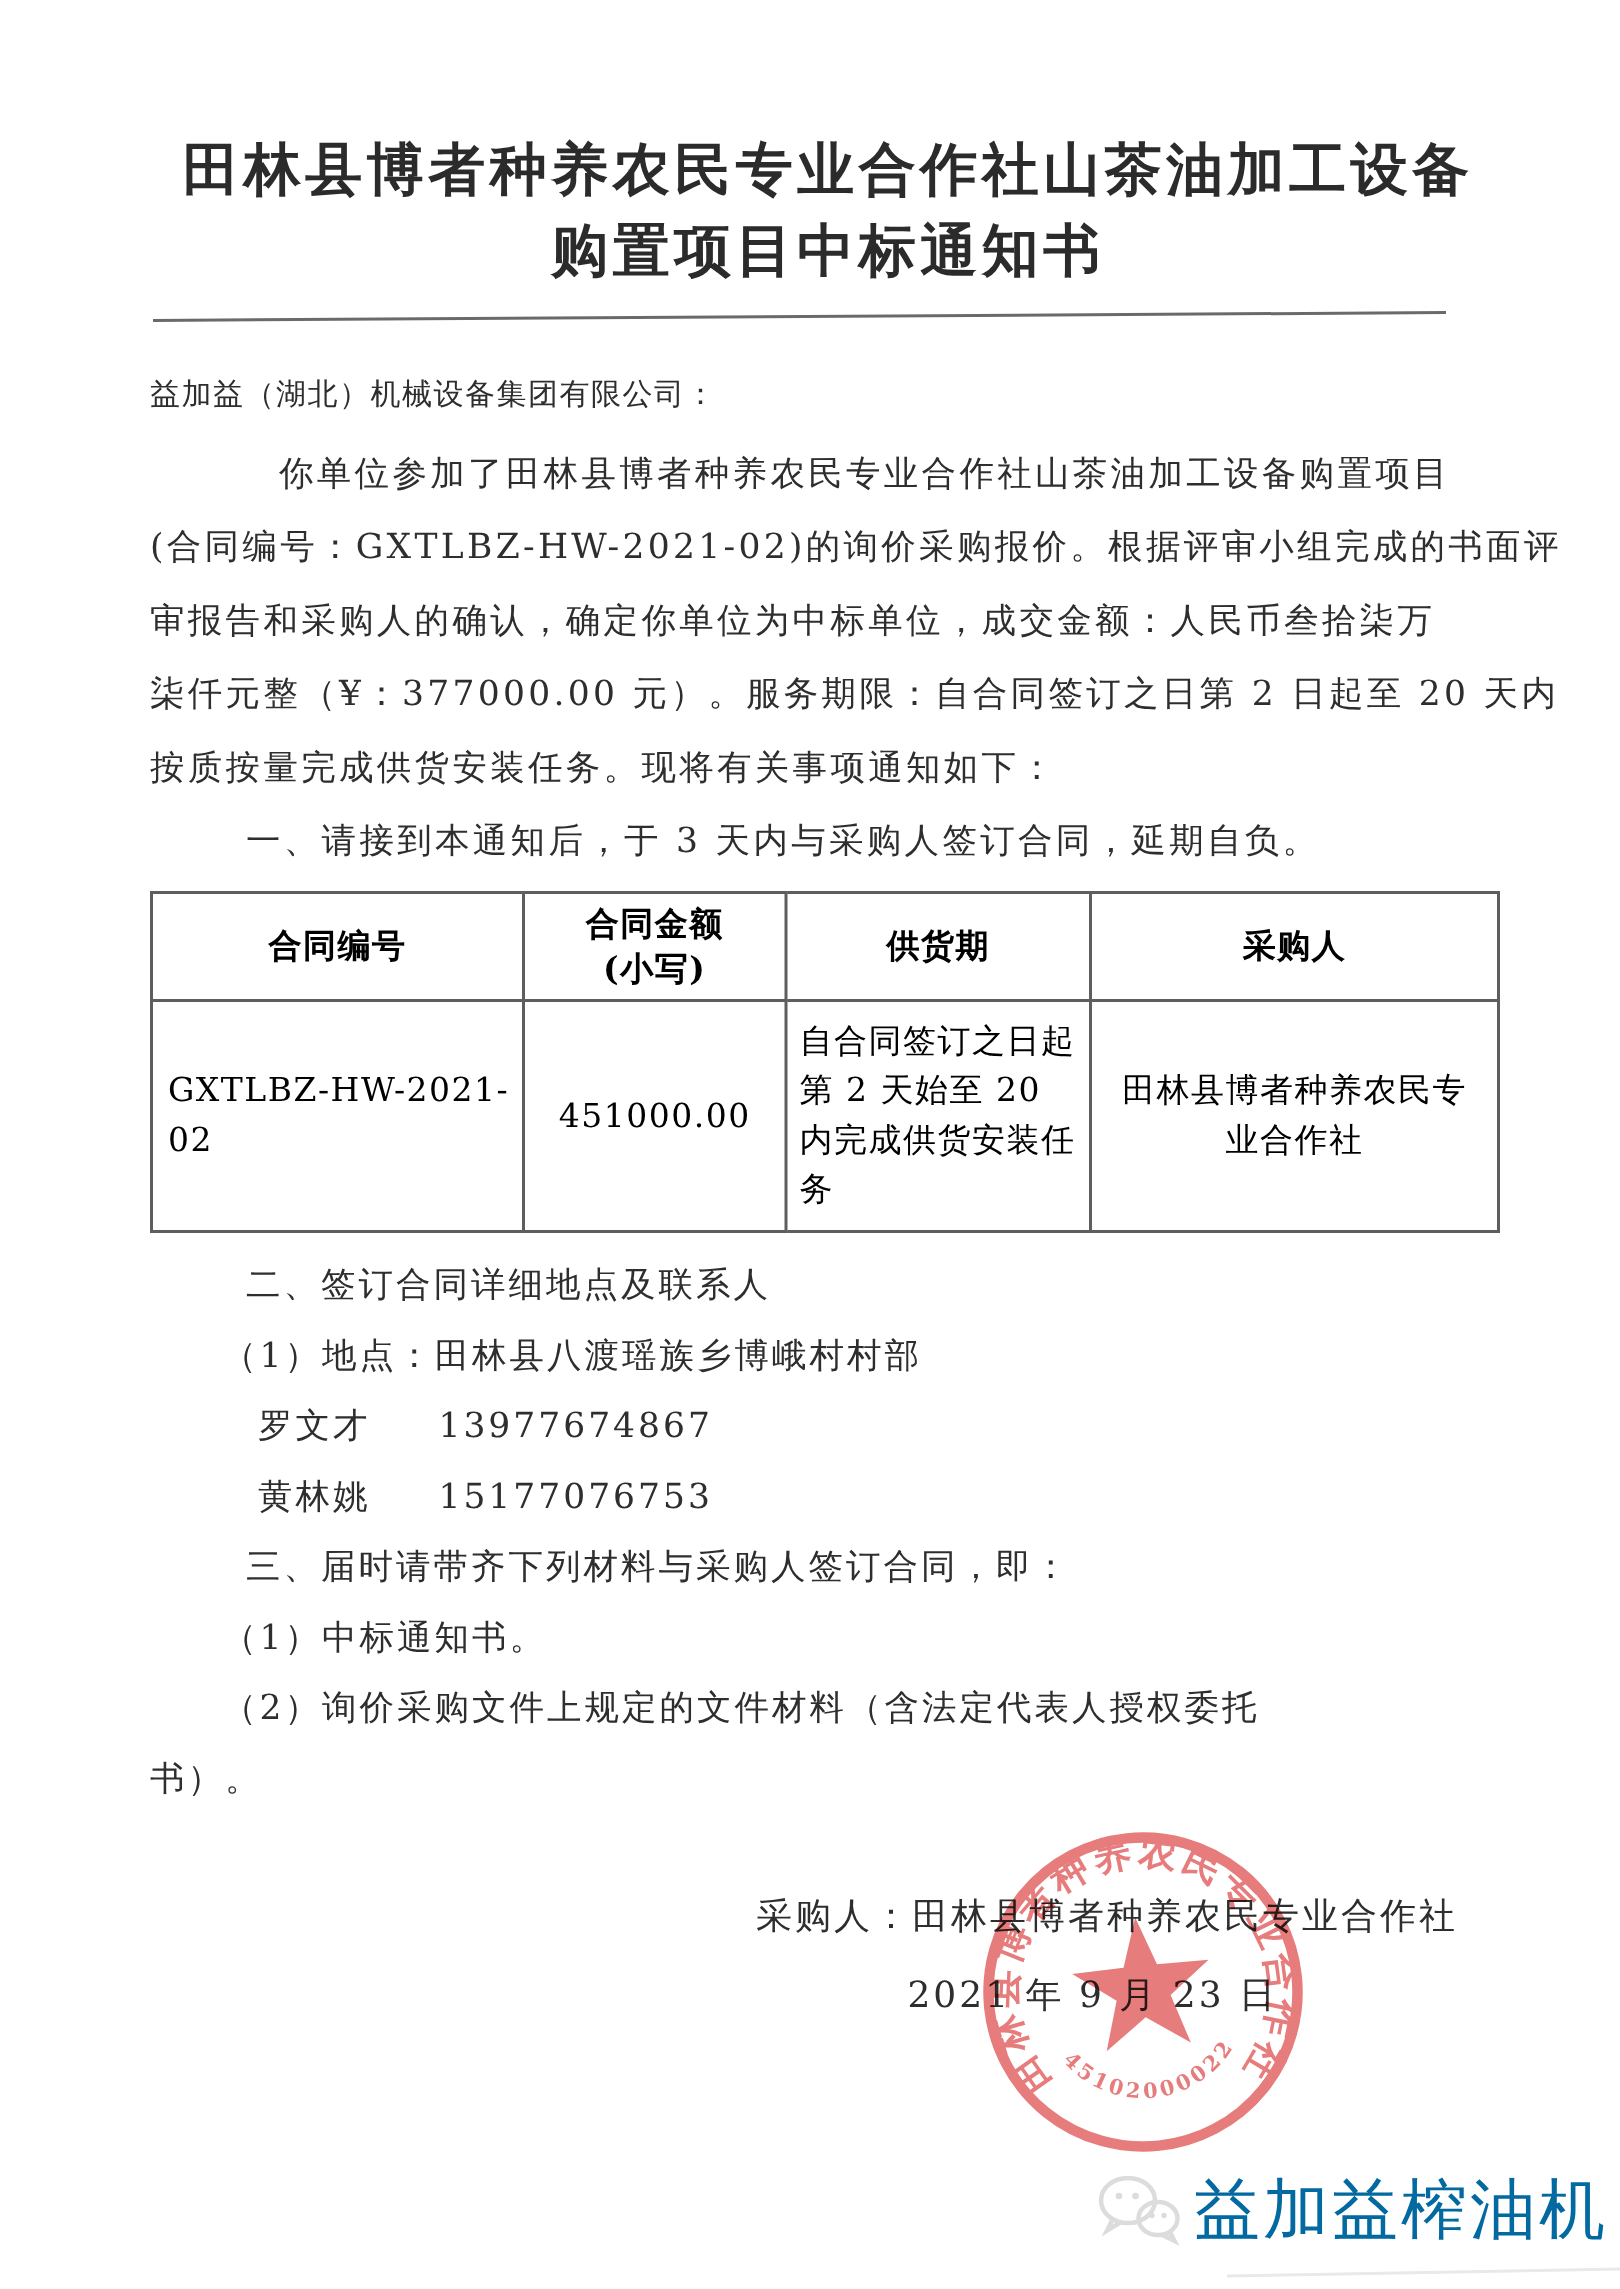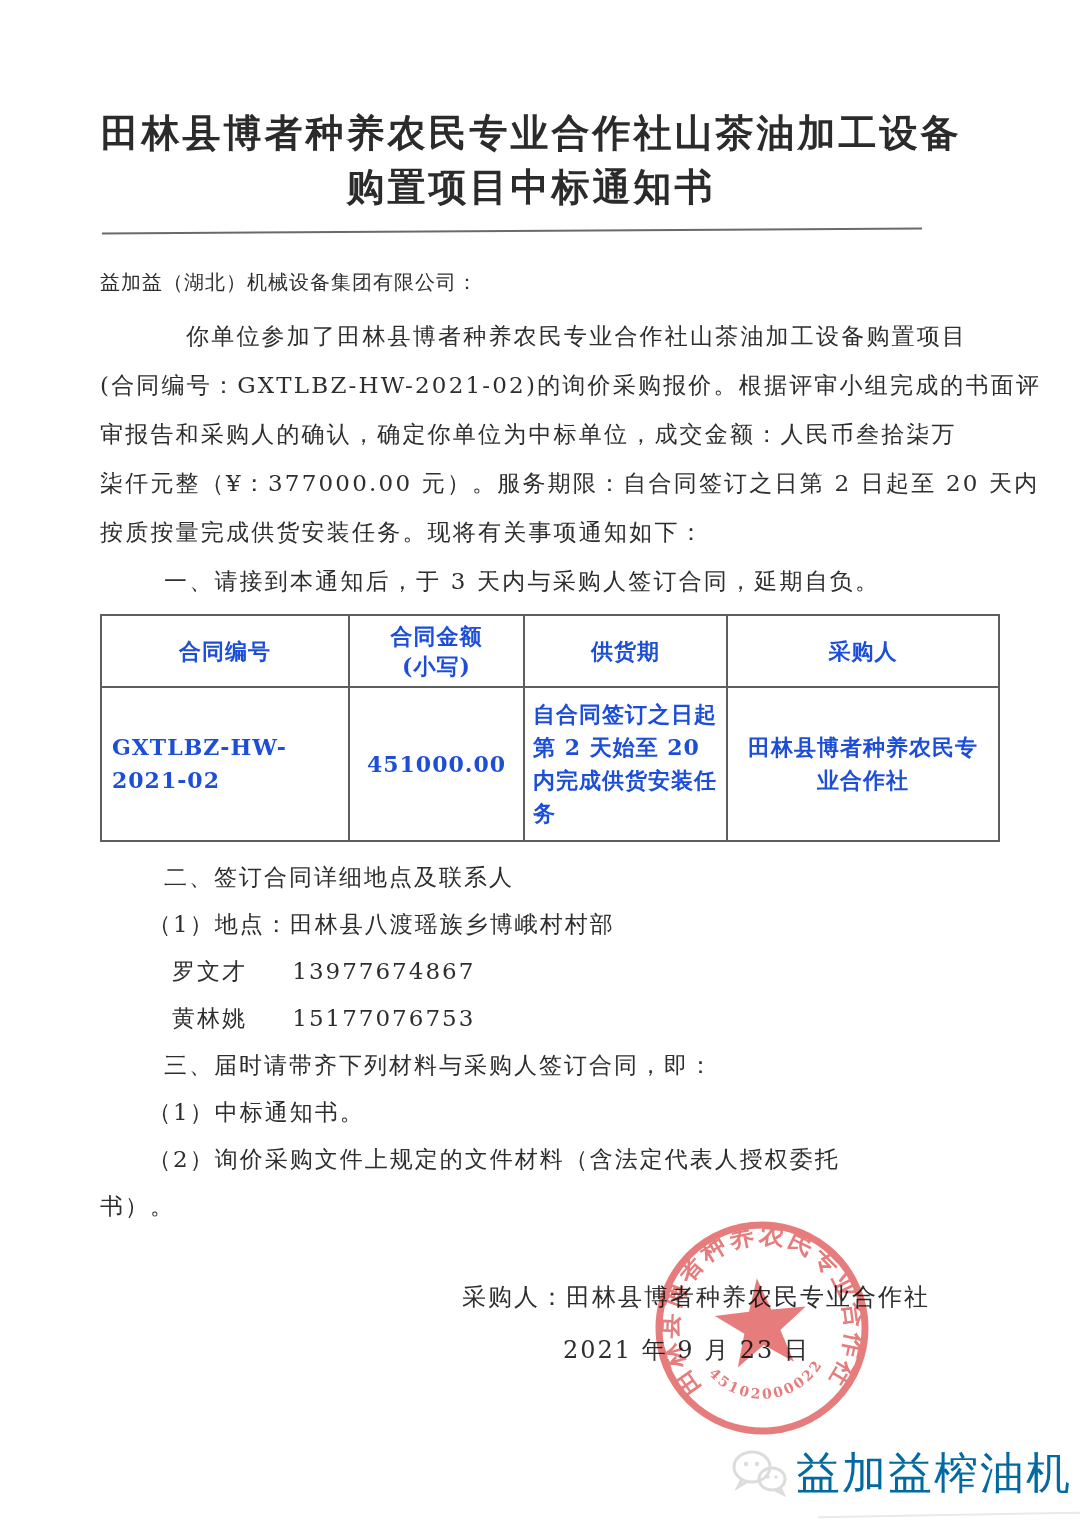--- a/index.html
+++ b/index.html
@@ -4,21 +4,21 @@
 <style>
   html,body{margin:0;padding:0;background:#ffffff;}
   .page{
     position:relative;
     width:1080px;height:1526px;
     background:#fff;
     font-family:"DejaVu Serif","Liberation Serif",serif;
     color:#2e2e2e;
     overflow:hidden;
   }
-  .content{padding:86px 118px 0 100px;margin-top:20px;}
+  .content{padding:86px 76px 0 100px;}
   .title{
     text-align:center;
     font-size:38px;
     font-weight:bold;
     letter-spacing:3px;
     line-height:54px;
     color:#2b2b2b;
   }
   .title-rule{
     border:none;
@@ -39,31 +39,31 @@
     line-height:49px;
     white-space:nowrap;
   }
   .indent-2{padding-left:86px;}
   .indent-1{padding-left:64px;}
   .contract-table{
     margin-top:8px;
     border-collapse:collapse;
     width:898px;
     table-layout:fixed;
-    color:#1d4ed8;
+    color:#000000;
   }
   .contract-table th,.contract-table td{
     border:2px solid #5e5e5e;
     font-size:22px;
     letter-spacing:1px;
     font-weight:bold;
     vertical-align:middle;
   }
   .contract-table th{height:68px;text-align:center;line-height:30px;font-weight:bold;}
-  .contract-table td{height:140px;font-weight:bold;font-size:22px;line-height:33px;border-radius:13px;}
+  .contract-table td{height:140px;font-weight:normal;font-size:22px;line-height:33px;border-radius:13px;}
   .cell-contract{padding-left:10px;}
   .cell-amount{text-align:center;}
   .cell-delivery{padding:6px 8px;}
   .cell-purchaser{text-align:center;padding:0 12px;}
   .sections{margin-top:12px;}
   .sec-line{
     font-size:23px;
     letter-spacing:2px;
     line-height:47px;
     white-space:nowrap;

